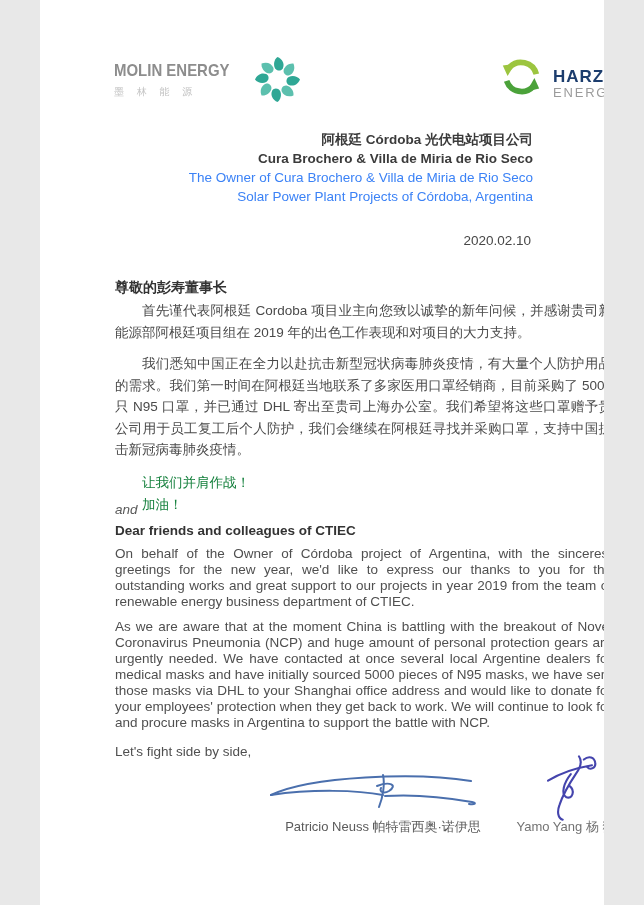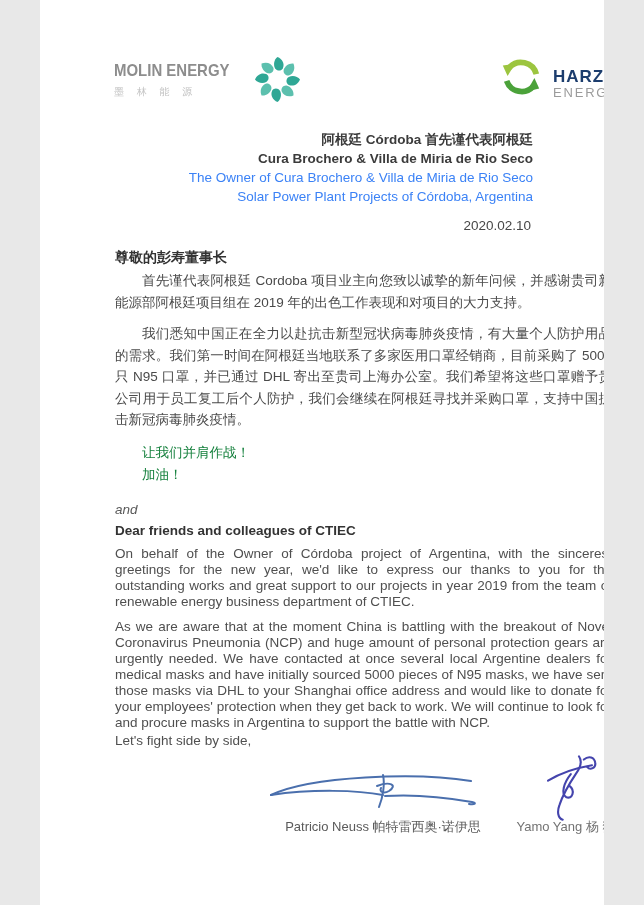--- a/index.html
+++ b/index.html
@@ -21,39 +21,39 @@
   .logo-harz { position:absolute; left:458px; top:54px; display:flex; align-items:flex-end; gap:9px; }
   .harz-text-col { display:flex; flex-direction:column; line-height:1.05; }
   .harz-name { font-size:17px; font-weight:700; color:#1c3d6d; letter-spacing:1px; }
   .harz-sub  { font-size:13px; color:#9b9b9b; letter-spacing:1.8px; margin-top:1px; }
 
   
   .recipient { position:absolute; top:130px; right:71px; text-align:right;
                font-size:13.5px; line-height:19px; }
   .recipient .r-bold { font-weight:700; color:#3b3b3b; }
   .recipient .r-norm { font-weight:400; color:#3b82f6; }
-  .letter-date { position:absolute; top:218px; right:73px; font-size:13.5px; color:#474747; }
+  .letter-date { position:absolute; top:233px; right:73px; font-size:13.5px; color:#474747; }
 
   
   .sec-zh { position:absolute; left:75px; top:244px; width:497px; font-size:13.5px; }
-  .zh-salute { font-weight:700; color:#333333; font-size:14px; line-height:26px; }
+  .zh-salute { font-weight:700; color:#333333; font-size:14px; line-height:26px;margin-top:30px; }
   .zh-para { text-align:justify; text-indent:2em; line-height:21.5px; color:#4a4a4a; }
   .zh-para.p1 { }
   .zh-para.p2 { margin-top:10px; }
   .zh-slogan { text-indent:2em; line-height:22px; color:#15803d; }
   .zh-slogan.s1 { margin-top:11px; }
 
   .sec-en { position:absolute; left:75px; top:499px; width:497px; font-size:13.5px; }
   .en-salute { font-weight:700; color:#333333; line-height:21px; }
   .en-and { font-style:italic; color:#5a5a5a; line-height:21px; }
   .en-para { text-align:justify; line-height:16px; color:#4f4f4f; }
   .en-para.p1 { margin-top:5px; }
   .en-para.p2 { margin-top:9px; }
   .en-close { line-height:20px; color:#4f4f4f; }
-  .en-close.c1 { }
+  .en-close.c1 { margin-top:11px; }
 
   
   .sig-left  { position:absolute; left:226px; top:770px; }
   .sig-right { position:absolute; left:489px; top:753px; }
   .sig-name-left  { position:absolute; left:232px; top:818px; width:222px; text-align:center;
                     font-size:13px; color:#5a5a5a; }
   .sig-name-right { position:absolute; left:466px; top:818px; width:120px; text-align:center;
                     font-size:13px; color:#737373; }
 </style>
 </head>
@@ -87,21 +87,21 @@
       <path d="M9 28 A16.5 16.5 0 0 0 37 33.5" fill="none" stroke="#4ba23a" stroke-width="6"></path>
       <path d="M43 36 L30 39 L38 25 Z" fill="#4ba23a"></path>
     </svg>
     <div class="harz-text-col">
       <div class="harz-name">HARZ</div>
       <div class="harz-sub">ENERGY</div>
     </div>
   </div>
 
   <div class="recipient">
-    <div class="r-bold">阿根廷 Córdoba 首先谨代表阿根廷</div>
+    <div class="r-bold">阿根廷 Córdoba 光伏电站项目公司</div>
     <div class="r-bold">Cura Brochero &amp; Villa de Miria de Rio Seco</div>
     <div class="r-norm">The Owner of Cura Brochero &amp; Villa de Miria de Rio Seco</div>
     <div class="r-norm">Solar Power Plant Projects of Córdoba, Argentina</div>
   </div>
   <div class="letter-date">2020.02.10</div>
 
   <div class="sec-zh">
     <div class="zh-salute">尊敬的彭寿董事长</div>
     <div class="zh-para p1">首先谨代表阿根廷 Cordoba 项目业主向您致以诚挚的新年问候，并感谢贵司新能源部阿根廷项目组在 2019 年的出色工作表现和对项目的大力支持。</div>
     <div class="zh-para p2">我们悉知中国正在全力以赴抗击新型冠状病毒肺炎疫情，有大量个人防护用品的需求。我们第一时间在阿根廷当地联系了多家医用口罩经销商，目前采购了 5000 只 N95 口罩，并已通过 DHL 寄出至贵司上海办公室。我们希望将这些口罩赠予贵公司用于员工复工后个人防护，我们会继续在阿根廷寻找并采购口罩，支持中国抗击新冠病毒肺炎疫情。</div>

